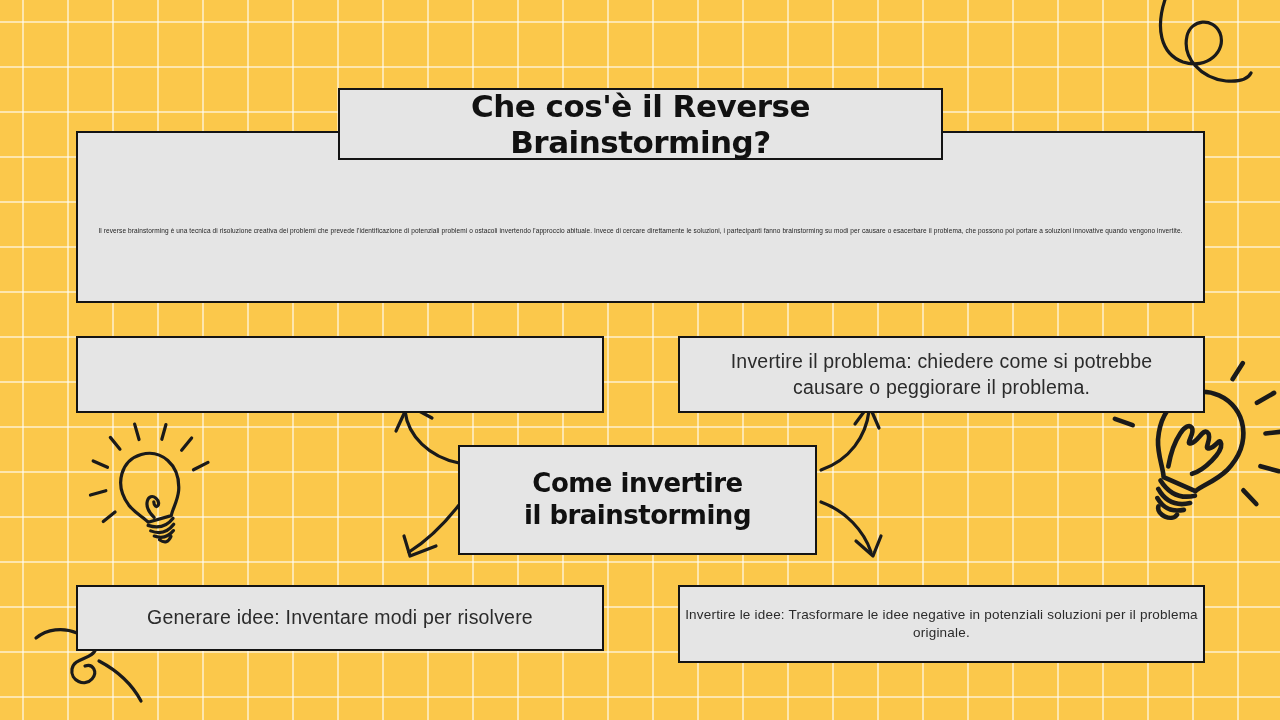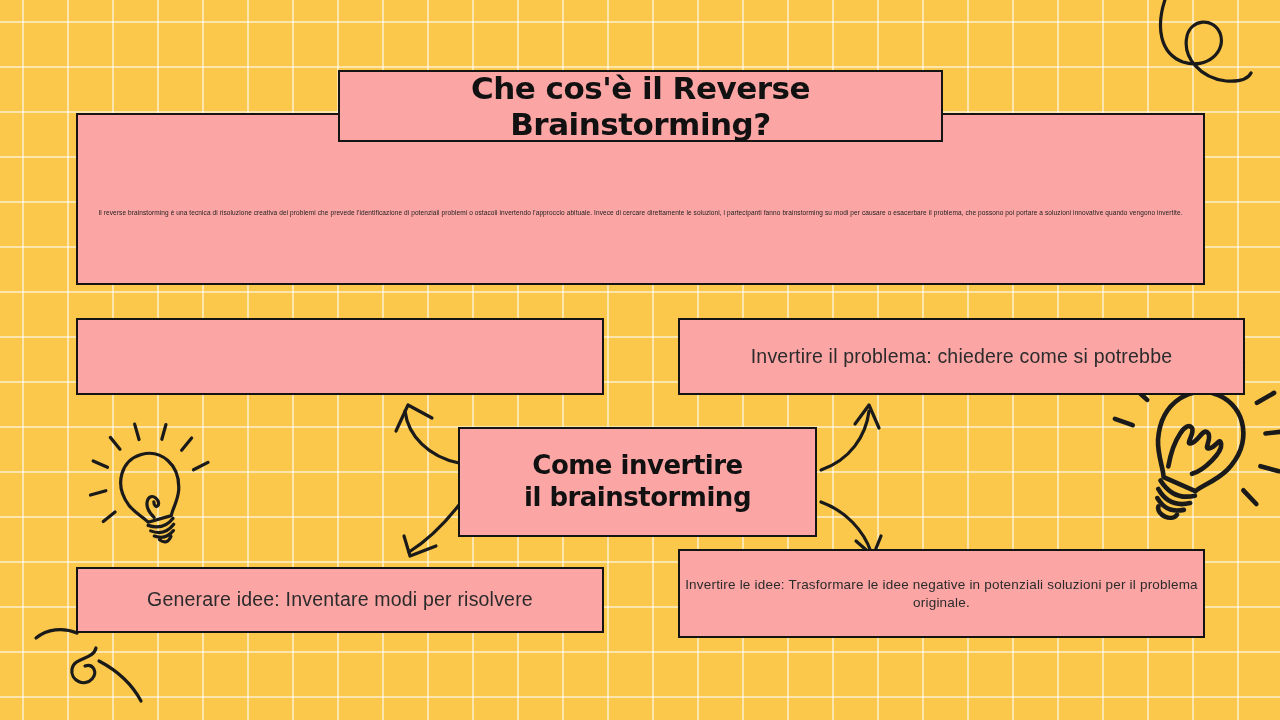--- a/index.html
+++ b/index.html
@@ -7,40 +7,40 @@
     width:1280px;height:720px;position:relative;overflow:hidden;
     background-color:#FBC84B;
     background-image:
       linear-gradient(to right, rgba(255,255,255,.55) 0 2px, transparent 2px),
       linear-gradient(to bottom, rgba(255,255,255,.55) 0 2px, transparent 2px);
     background-size:45px 45px;
     background-position:22px 21px;
     font-family:"Liberation Sans", sans-serif;
   }
   .box{
-    position:absolute;background:#fca5a5;border:2px solid #141414;
+    position:absolute;background:#e5e5e5;border:2px solid #141414;
     box-sizing:border-box;display:flex;flex-direction:column;
-    align-items:center;justify-content:center;text-align:center;
+    align-items:center;justify-content:center;text-align:center;margin-top:18px;
   }
   .title-box{left:338px;top:70px;width:605px;height:72px;z-index:4;}
   .title-text{
     font-family:"DejaVu Sans", sans-serif;font-weight:700;font-size:31px;
     letter-spacing:-0.5px;color:#111;
   }
   .desc-box{left:76px;top:113px;width:1129px;height:172px;z-index:2;}
   .desc-text{
     font-size:6.5px;color:#1c1c1c;white-space:nowrap;margin-top:26px;
     letter-spacing:0.1px;
   }
   .step-box{width:528px;height:77px;z-index:2;}
   .step-text{font-size:19.5px;line-height:1.32;color:#2b2b2b;letter-spacing:0.2px;}
   .step-top-left{left:76px;top:318px;}
-  .step-top-right{left:678px;top:318px;width:567px;}
+  .step-top-right{left:678px;top:318px;width:527px;}
   .step-bottom-left{left:76px;top:567px;height:66px;}
-  .step-bottom-right{left:678px;top:549px;width:527px;height:89px;}
+  .step-bottom-right{left:678px;top:567px;width:527px;height:78px;}
   .step-small{font-size:13.5px;line-height:1.3;}
   .center-box{left:458px;top:427px;width:359px;height:110px;z-index:3;}
   .center-text{
     font-family:"DejaVu Sans", sans-serif;font-weight:700;font-size:26px;
     line-height:1.22;letter-spacing:-0.5px;color:#111;
   }
   .doodles{position:absolute;left:0;top:0;z-index:1;}
 </style>
 </head>
 <body>
@@ -117,20 +117,21 @@
 
 <div class="box title-box">
   <span class="title-text">Che cos'è il Reverse Brainstorming?</span>
 </div>
 
 <div class="box step-box step-top-left">
 </div>
 
 <div class="box step-box step-top-right">
   <span class="step-text">Invertire il problema: chiedere come si potrebbe</span>
+  <span class="step-text">causare o peggiorare il problema.</span>
 </div>
 
 <div class="box center-box">
   <span class="center-text">Come invertire</span>
   <span class="center-text">il brainstorming</span>
 </div>
 
 <div class="box step-box step-bottom-left">
   <span class="step-text">Generare idee: Inventare modi per risolvere</span>
 </div>

